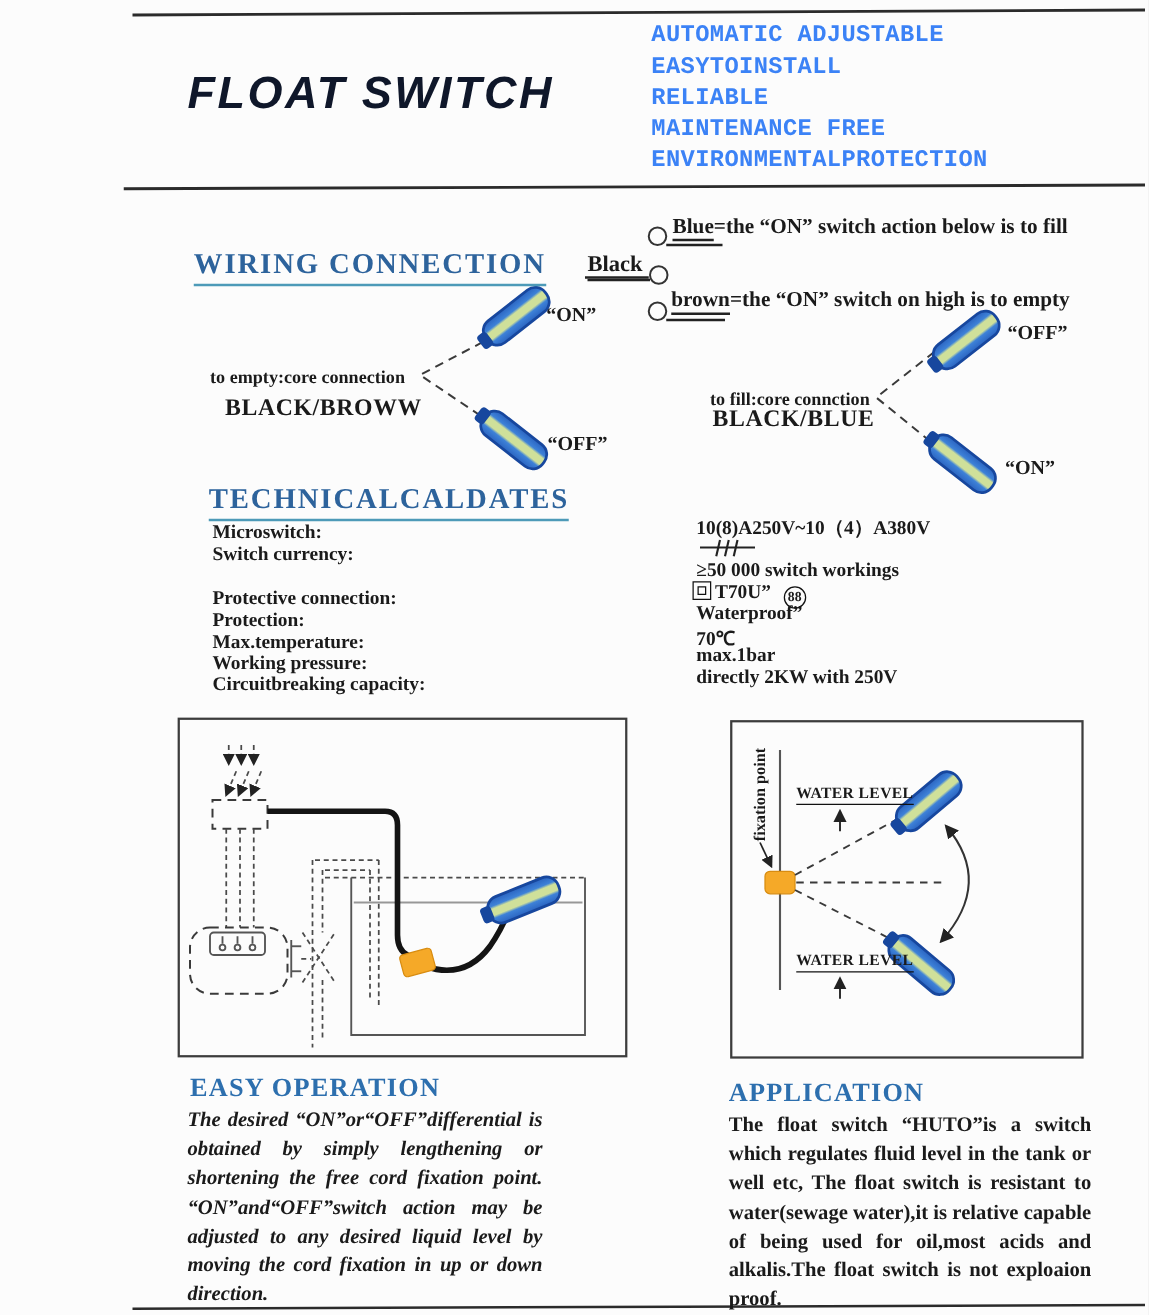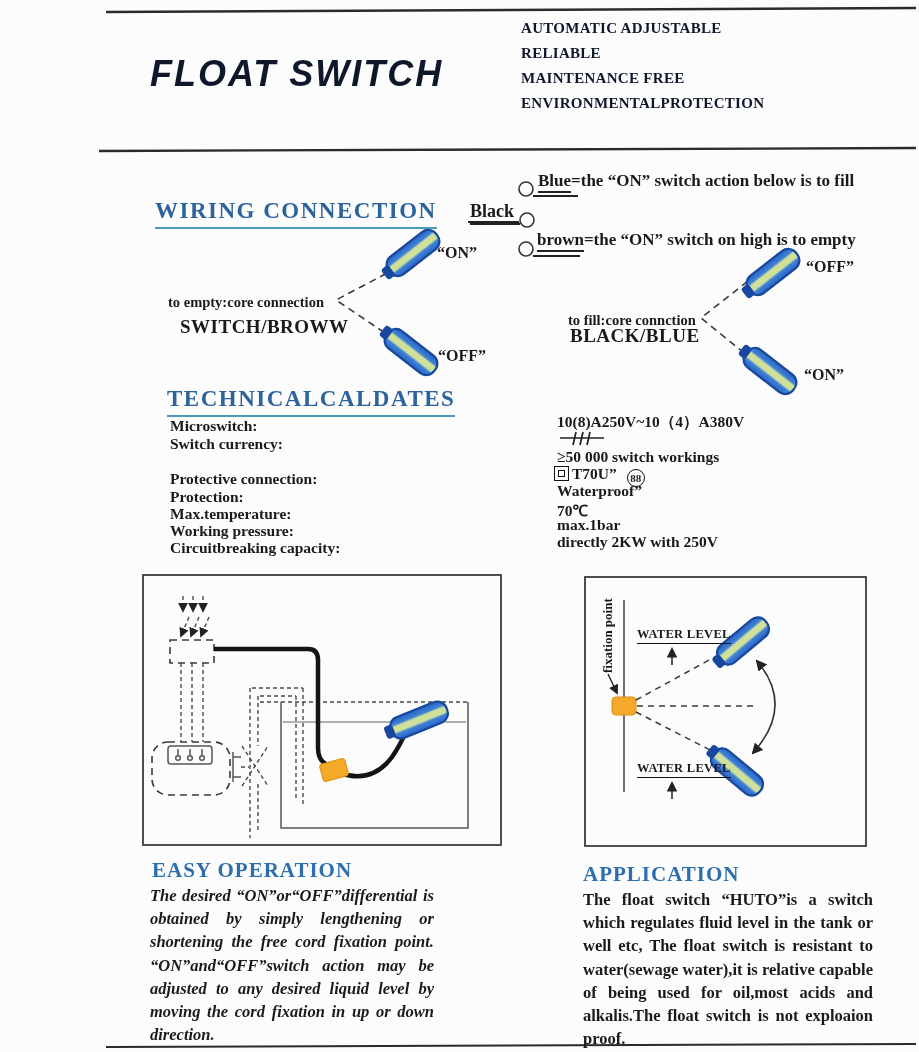--- a/index.html
+++ b/index.html
@@ -2,22 +2,22 @@
 <html><head>
 <meta charset="utf-8">
 <style>
   html,body{margin:0;padding:0;background:#e8e8e8;}
   .page{position:relative;width:919px;height:1052px;background:#fcfcfc;overflow:hidden;
         font-family:"Liberation Serif",serif;color:#1a1a1a;}
   .abs{position:absolute;}
   .overlay{position:absolute;left:0;top:0;}
   .title{font-family:"Liberation Sans",sans-serif;font-weight:bold;font-style:italic;
          font-size:36px;letter-spacing:2px;color:#0f172a;white-space:nowrap;}
-  .features div{font-weight:bold;font-size:15px;line-height:25px;color:#0f172a;
-                letter-spacing:.3px;white-space:nowrap;}
+  .features div{font-weight:bold;font-size:19px;line-height:25px;color:#3b82f6;
+                letter-spacing:.3px;white-space:nowrap;font-family:Liberation Mono, monospace;}
   .legend-line{font-weight:bold;font-size:17px;white-space:nowrap;}
   .kw{border-bottom:2px solid #222;padding-bottom:1px;}
   .black-lbl{font-weight:bold;font-size:18px;border-bottom:2px solid #222;padding:0 6px 1px 0;}
   .sec-head{font-weight:bold;font-size:23px;color:#2d639c;letter-spacing:1.5px;white-space:nowrap;}
   .teal-underline{border-bottom:2.5px solid #4d9ab8;padding-bottom:3px;}
   .sub-head{font-weight:bold;font-size:21px;color:#2d6fae;letter-spacing:1px;white-space:nowrap;}
   .onoff{font-weight:bold;font-size:16px;white-space:nowrap;}
   .cap-sm{font-weight:bold;font-size:14.5px;white-space:nowrap;}
   .cap-lg{font-weight:bold;font-size:19px;letter-spacing:.5px;white-space:nowrap;}
   .tl{font-weight:bold;font-size:15.5px;white-space:nowrap;}
@@ -171,33 +171,34 @@
       <use href="#float" transform="translate(737,772) rotate(40)"></use>
       <path d="M757,661 Q795,706 753,753" fill="none" stroke="#333" stroke-width="1.6" marker-start="url(#arr)" marker-end="url(#arr)"></path>
       <line x1="672" y1="665" x2="672" y2="649" stroke="#222" stroke-width="1.5" marker-end="url(#arr)"></line>
       <line x1="672" y1="799" x2="672" y2="783" stroke="#222" stroke-width="1.5" marker-end="url(#arr)"></line>
     </g>
   </svg>
 
   <div class="abs title" style="left:150px;top:53px;">FLOAT SWITCH</div>
   <div class="abs features" style="left:521px;top:16px;">
     <div>AUTOMATIC ADJUSTABLE</div>
+    <div>EASYTOINSTALL</div>
     <div>RELIABLE</div>
     <div>MAINTENANCE FREE</div>
     <div>ENVIRONMENTALPROTECTION</div>
   </div>
 
   <div class="abs legend-line" style="left:538px;top:171px;"><span class="kw">Blue</span><span>=the “ON” switch action below is to fill</span></div>
   <div class="abs black-lbl" style="left:470px;top:201px;">Black</div>
   <div class="abs legend-line" style="left:537px;top:230px;"><span class="kw">brown</span><span>=the “ON” switch on high is to empty</span></div>
 
   <div class="abs sec-head teal-underline" style="left:155px;top:198px;">WIRING CONNECTION</div>
   <div class="abs onoff" style="left:437px;top:244px;">“ON”</div>
   <div class="abs cap-sm" style="left:168px;top:294px;">to empty:core connection</div>
-  <div class="abs cap-lg" style="left:180px;top:316px;">SWITCH/BROWW</div>
+  <div class="abs cap-lg" style="left:180px;top:316px;">BLACK/BROWW</div>
   <div class="abs onoff" style="left:438px;top:347px;">“OFF”</div>
   <div class="abs onoff" style="left:806px;top:258px;">“OFF”</div>
   <div class="abs cap-sm" style="left:568px;top:302px;margin-top:10px;">to fill:core connction</div>
   <div class="abs cap-lg" style="left:570px;top:325px;">BLACK/BLUE</div>
   <div class="abs onoff" style="left:804px;top:366px;">“ON”</div>
 
   <div class="abs sec-head teal-underline" style="left:167px;top:386px;">TECHNICALCALDATES</div>
   <div class="abs tl" style="left:170px;top:417px;">Microswitch:</div>
   <div class="abs tl" style="left:170px;top:435px;">Switch currency:</div>
   <div class="abs tl" style="left:170px;top:470px;text-align:center;">Protective connection:</div>

